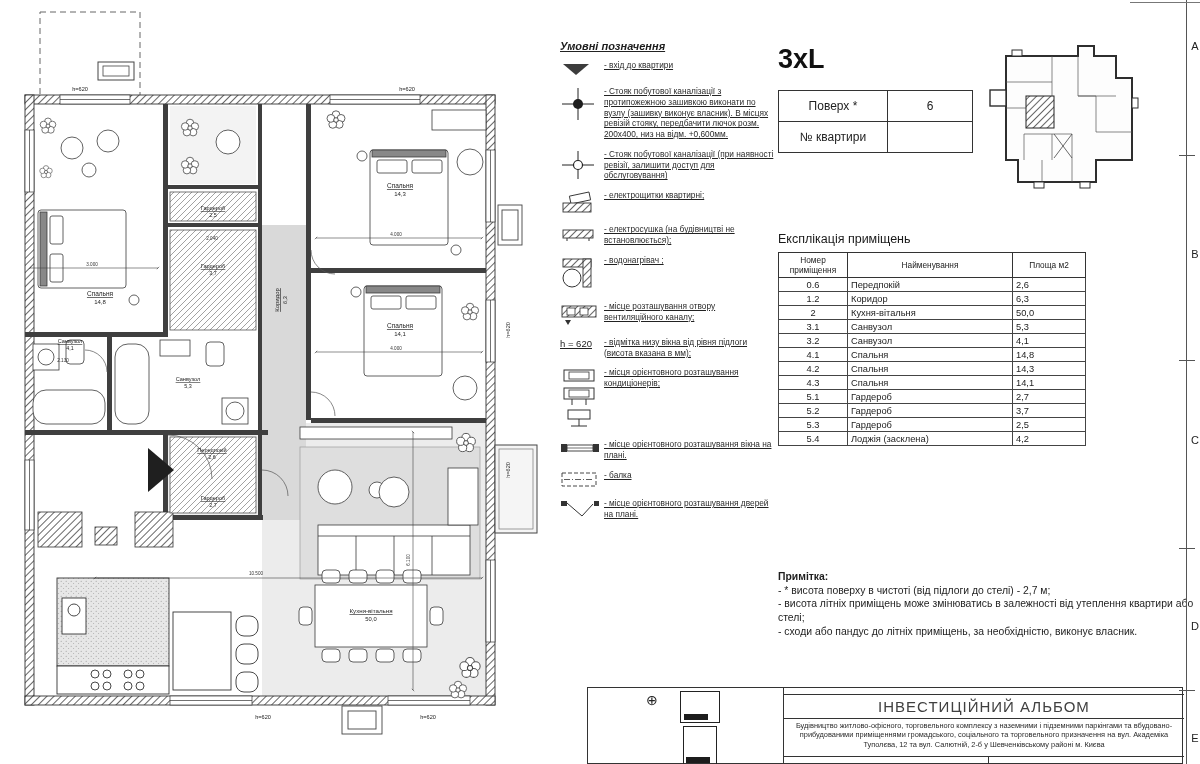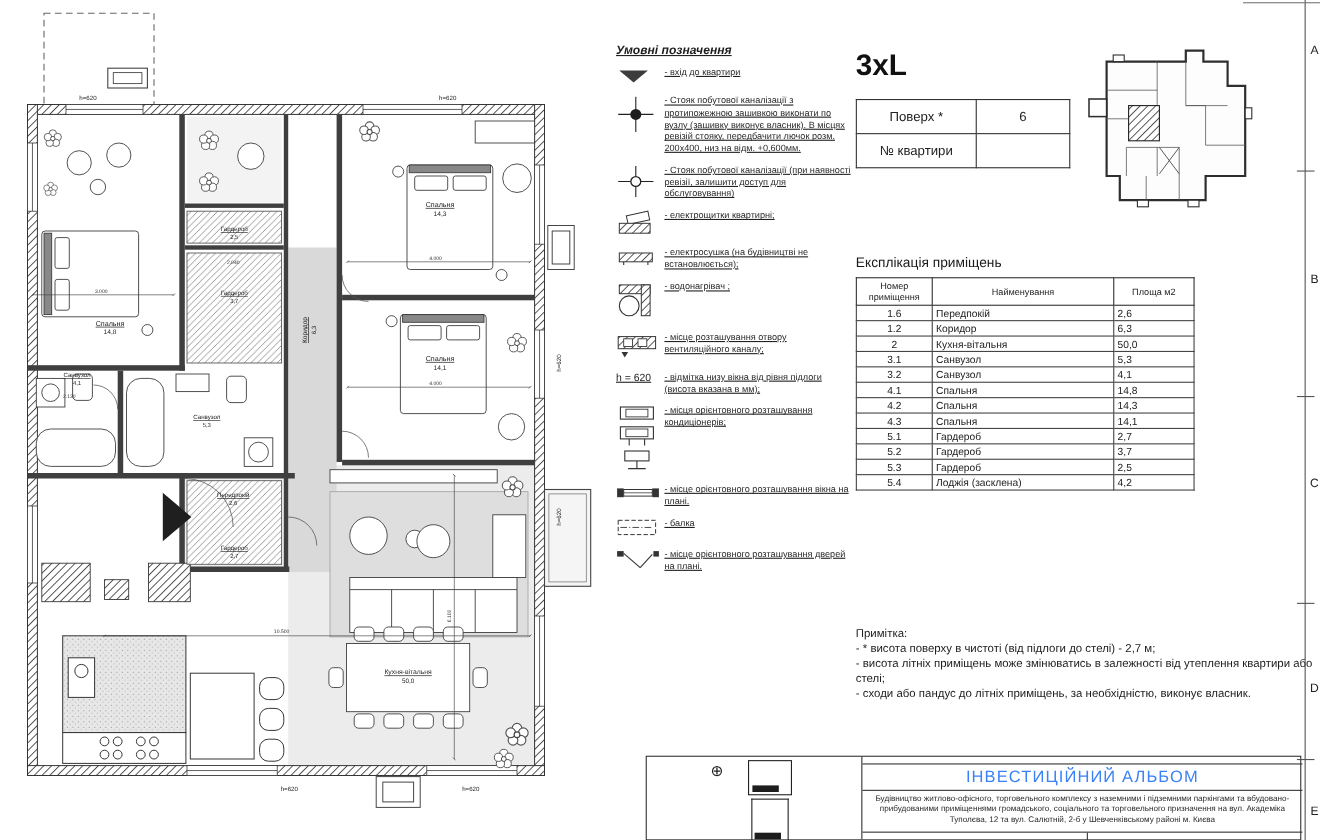--- a/index.html
+++ b/index.html
@@ -26,33 +26,33 @@
   .expl{left:778px;top:252px;position:absolute;border-collapse:collapse;}
   .expl th{border:1.1px solid #333;font-size:8.3px;font-weight:normal;color:#222;padding:2px 2px;}
   .expl td{border:0.9px solid #444;font-size:9.3px;color:#222;padding:0.5px 3px;height:12px;}
   .expl td.c{text-align:center;width:62px;}
   .expl td.n{width:158px;}
   .expl td.a{width:66px;}
   .expl tr.grp td{border-top:1.8px solid #222;}
 
   
   .notes{left:778px;top:570px;position:absolute;width:418px;font-size:10.4px;line-height:1.32;color:#1e1e1e;}
-  .notes .nt{font-weight:normal;}
+  .notes .nt{font-weight:bold;}
 
   
   .tblock{left:587px;top:687px;position:absolute;width:596px;height:77px;border:1.3px solid #333;box-sizing:border-box;}
   .tb-left{position:absolute;left:0;top:0;width:196px;height:100%;border-right:1.1px solid #333;box-sizing:border-box;}
   .tb-north{position:absolute;left:58px;top:4px;font-size:14px;color:#222;}
   .tb-b1{position:absolute;left:92px;top:3px;width:38px;height:30px;border:1.6px solid #222;}
   .tb-b1 .bar{position:absolute;left:3px;bottom:2px;width:24px;height:6px;background:#1d1d1d;}
   .tb-b2{position:absolute;left:95px;top:38px;width:32px;height:39px;border:1.6px solid #222;border-bottom:none;}
   .tb-b2 .bar{position:absolute;left:2px;bottom:3px;width:24px;height:6px;background:#1d1d1d;}
   .tb-right{position:absolute;left:196px;top:0;width:400px;height:100%;}
   .tb-album{position:absolute;left:0;top:6px;width:100%;height:25px;border-top:1.1px solid #333;border-bottom:1.1px solid #333;
-            display:flex;align-items:center;justify-content:center;font-size:15px;letter-spacing:1px;color:#3b82f6;box-sizing:border-box;}
+            display:flex;align-items:center;justify-content:center;font-size:15px;letter-spacing:1px;color:#404040;box-sizing:border-box;}
   .tb-desc{position:absolute;left:0;top:31px;width:100%;height:38px;border-bottom:1.1px solid #333;box-sizing:border-box;
            font-size:7.4px;line-height:1.25;color:#2a2a2a;text-align:center;padding:2px 8px;}
   .tb-brow{position:absolute;left:204px;top:69px;width:1px;height:8px;background:#333;}
 
   
   .frame-line{position:absolute;left:1186px;top:0;width:1.2px;height:764px;background:#555;}
   .frame-top{position:absolute;left:1130px;top:2px;width:70px;height:1px;background:#777;}
   .f-letter{position:absolute;left:1189px;width:12px;text-align:center;font-size:11px;color:#222;}
   .f-tick{position:absolute;left:1179px;width:16px;height:1px;background:#555;}
 </style>
@@ -517,21 +517,21 @@
 
   <div class="expl-title">Експлікація приміщень</div>
   <table class="expl">
     <tbody>
         <tr>
       <th style="width:62px">Номер приміщення</th>
       <th style="width:158px">Найменування</th>
       <th style="width:66px">Площа м2</th>
     </tr>
     <tr>
-          <td class="c">1.6</td>
+          <td class="c">0.6</td>
           <td class="n">Передпокій</td>
           <td class="a">2,6</td>
         </tr>
     <tr>
           <td class="c">1.2</td>
           <td class="n">Коридор</td>
           <td class="a">6,3</td>
         </tr>
     <tr class="grp">
           <td class="c">2</td>

